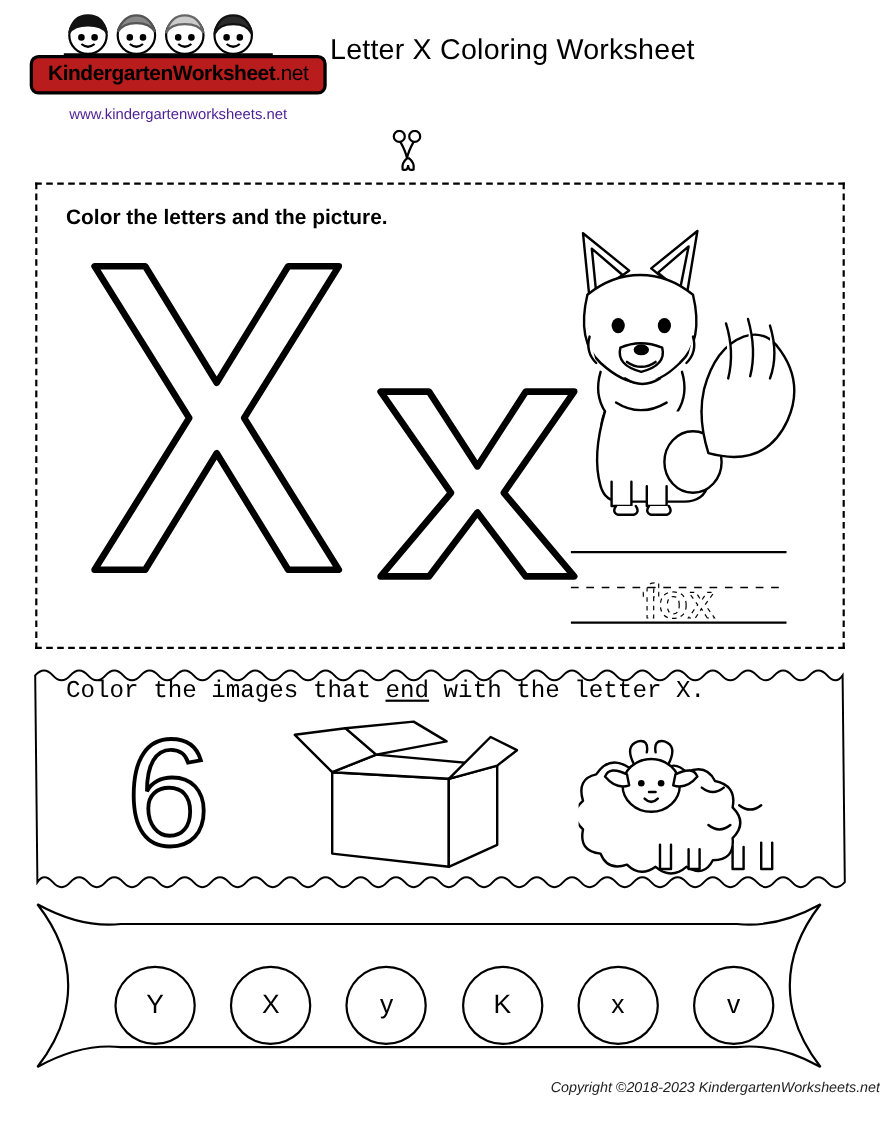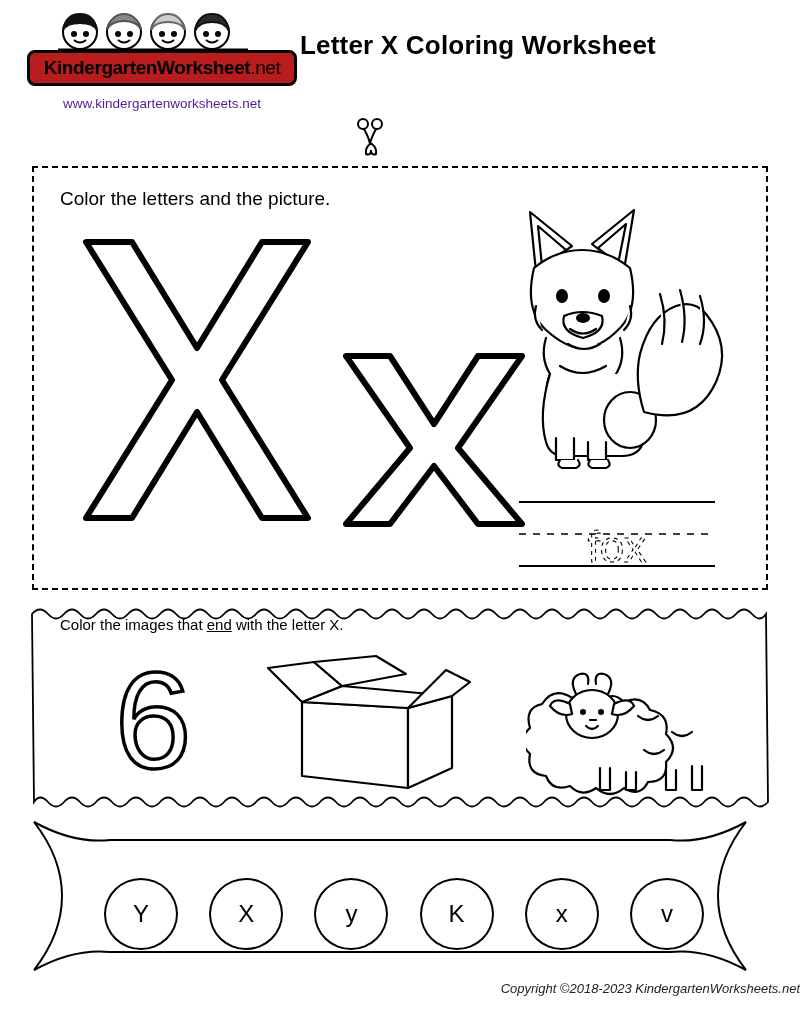--- a/index.html
+++ b/index.html
@@ -61,21 +61,20 @@
     font-size: 13.5px;
     color: #4c1d95;
   }
   .worksheet-title {
     position: absolute;
     left: 300px;
     top: 30px;
     font-size: 26px;
     letter-spacing: 0.2px;
     white-space: nowrap;
-    font-weight: bold;
   }
   .name-line {
     position: absolute;
     right: 48px;
     top: 118px;
     font-size: 20px;
     white-space: nowrap;
   }
   .name-line .blank {
     display: inline-block;
@@ -93,20 +92,21 @@
   }
 
   
   .section1 {
     position: absolute;
     left: 32px;
     top: 166px;
     width: 736px;
     height: 424px;
     border: 2px dashed #000;
+    font-weight: bold;
   }
   .s1-instr {
     position: absolute;
     left: 26px;
     top: 20px;
     font-size: 19px;
   }
   .big-x {
     position: absolute;
     left: 38px;
@@ -145,21 +145,22 @@
     height: 208px;
   }
   .scallop-border {
     position: absolute;
     inset: 0;
   }
   .s2-instr {
     position: absolute;
     left: 34px;
     top: 12px;
-    font-size: 15px;
+    font-size: 22px;
+    font-family: Liberation Mono, monospace;
   }
   .s2-instr u { text-decoration: underline; }
   .six-glyph {
     position: absolute;
     left: 52px;
     top: 48px;
     width: 150px;
     height: 130px;
   }
   .box-art {

